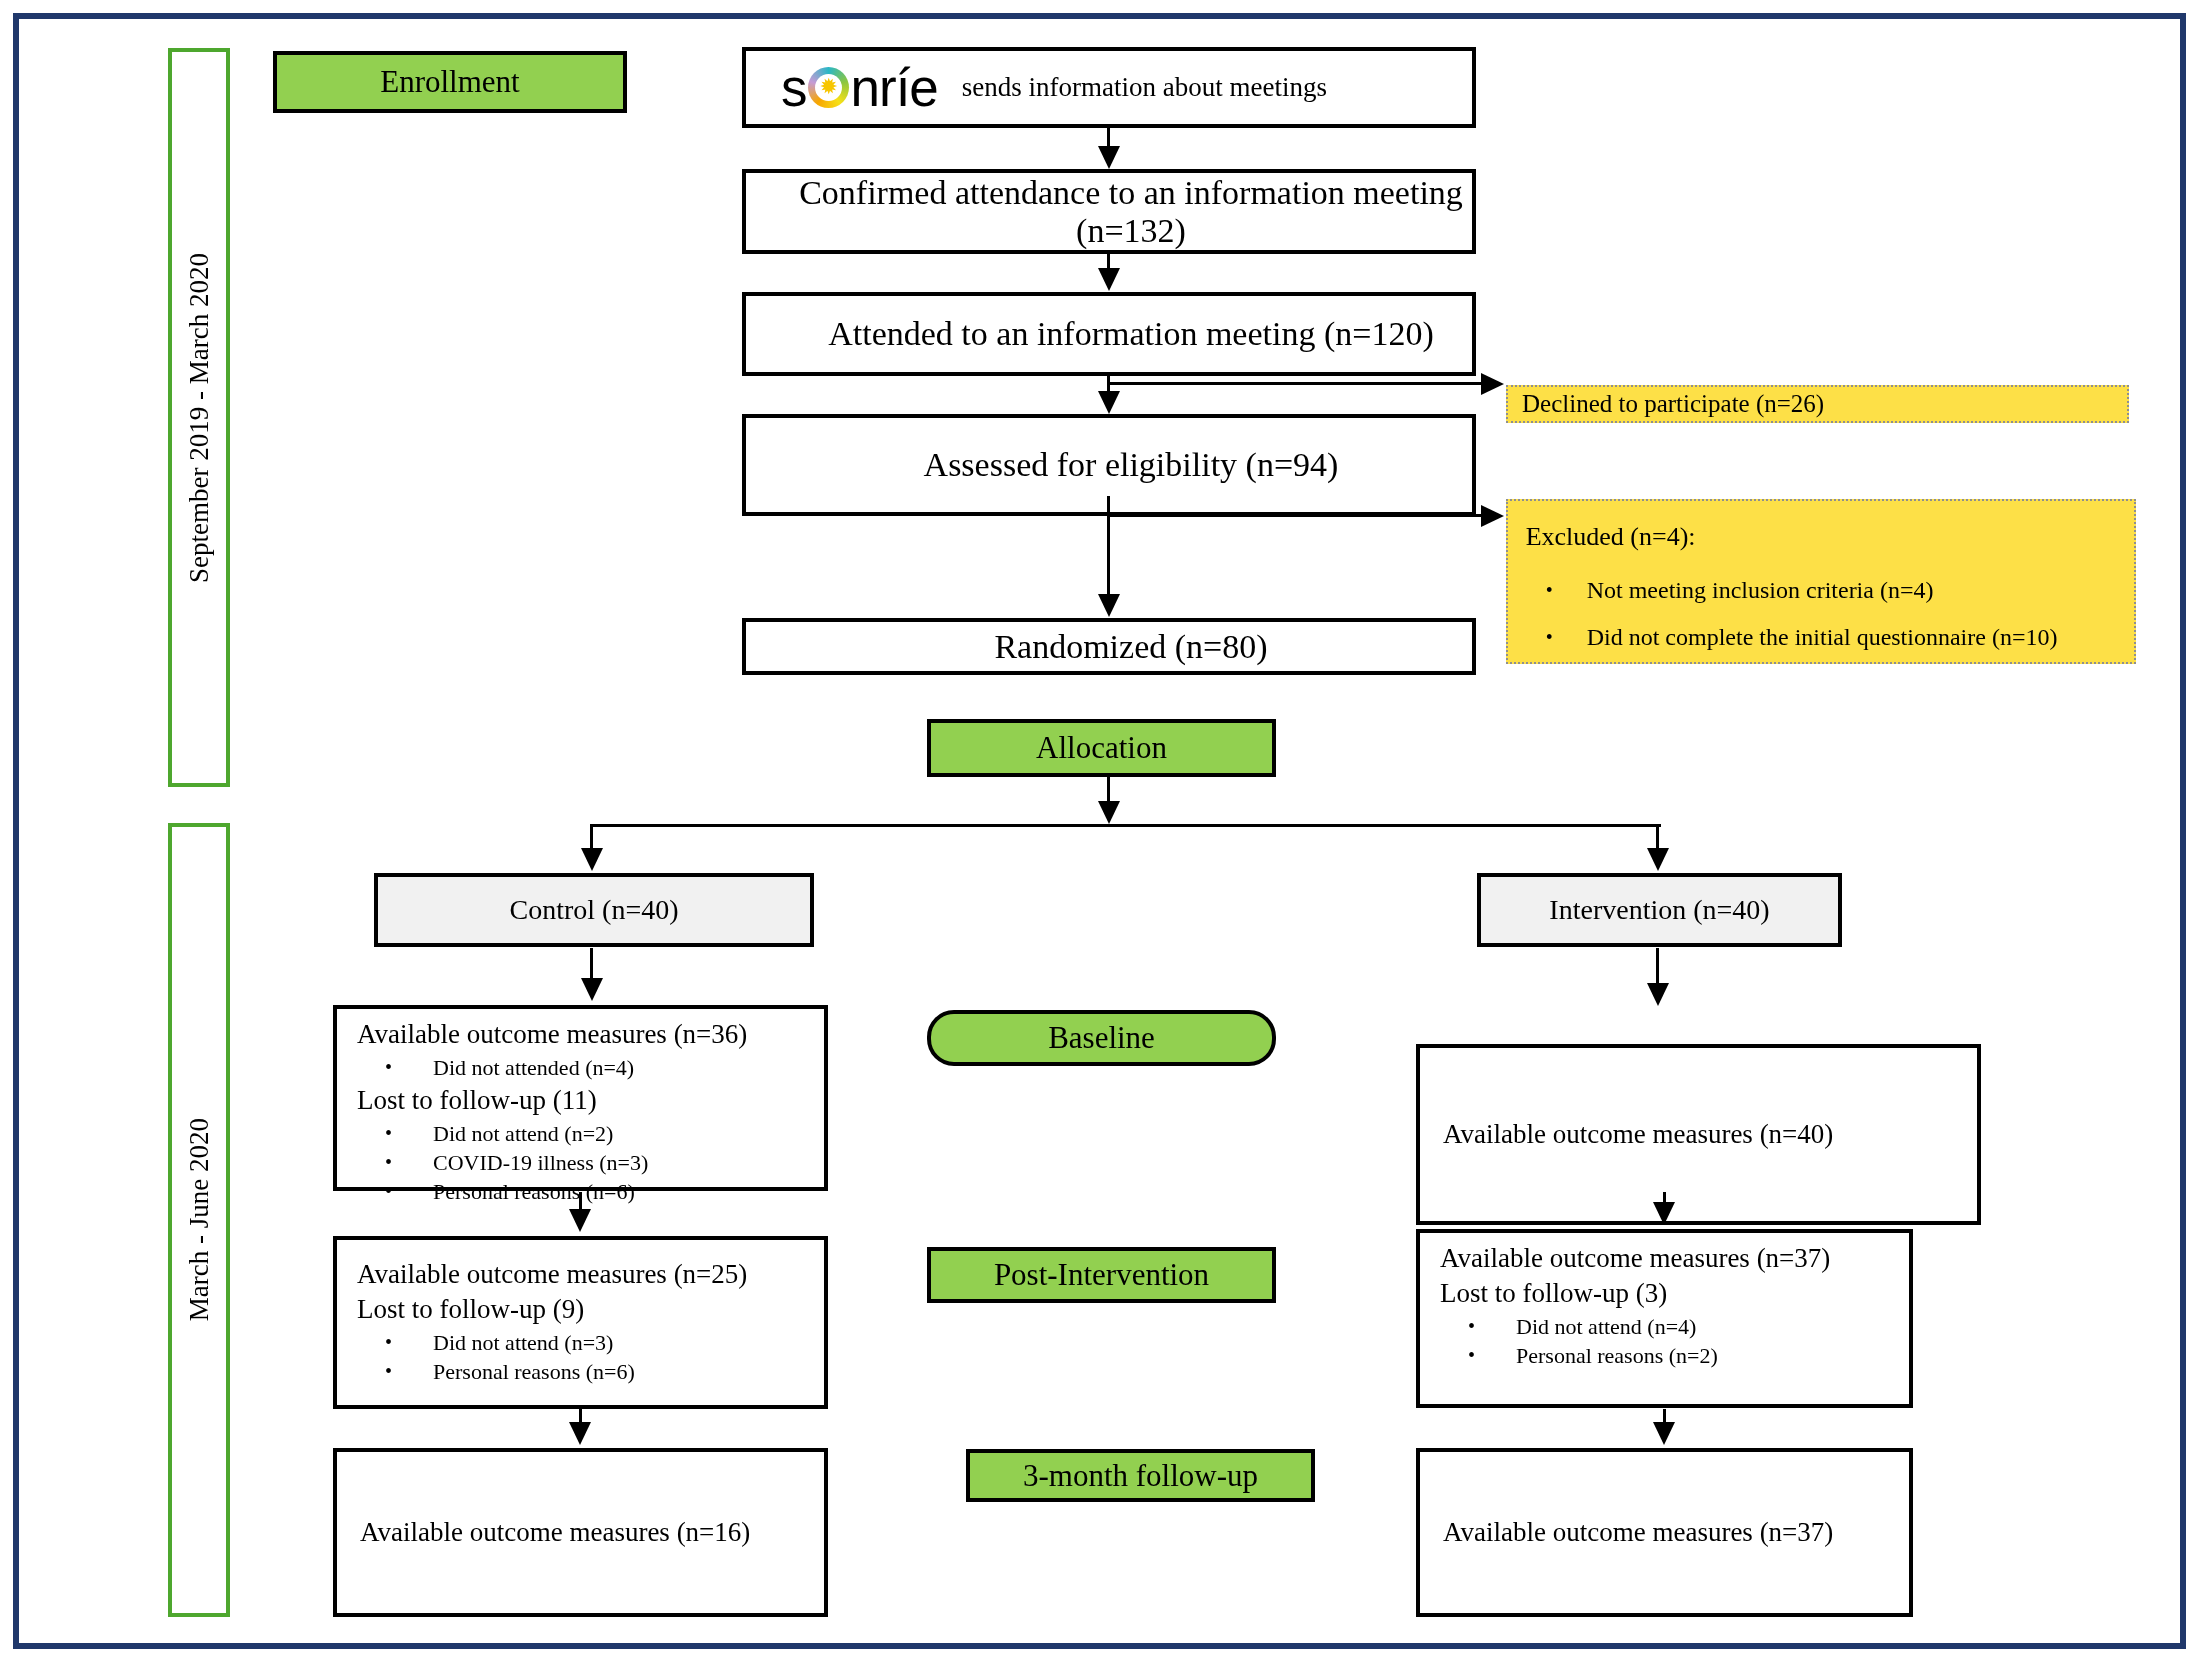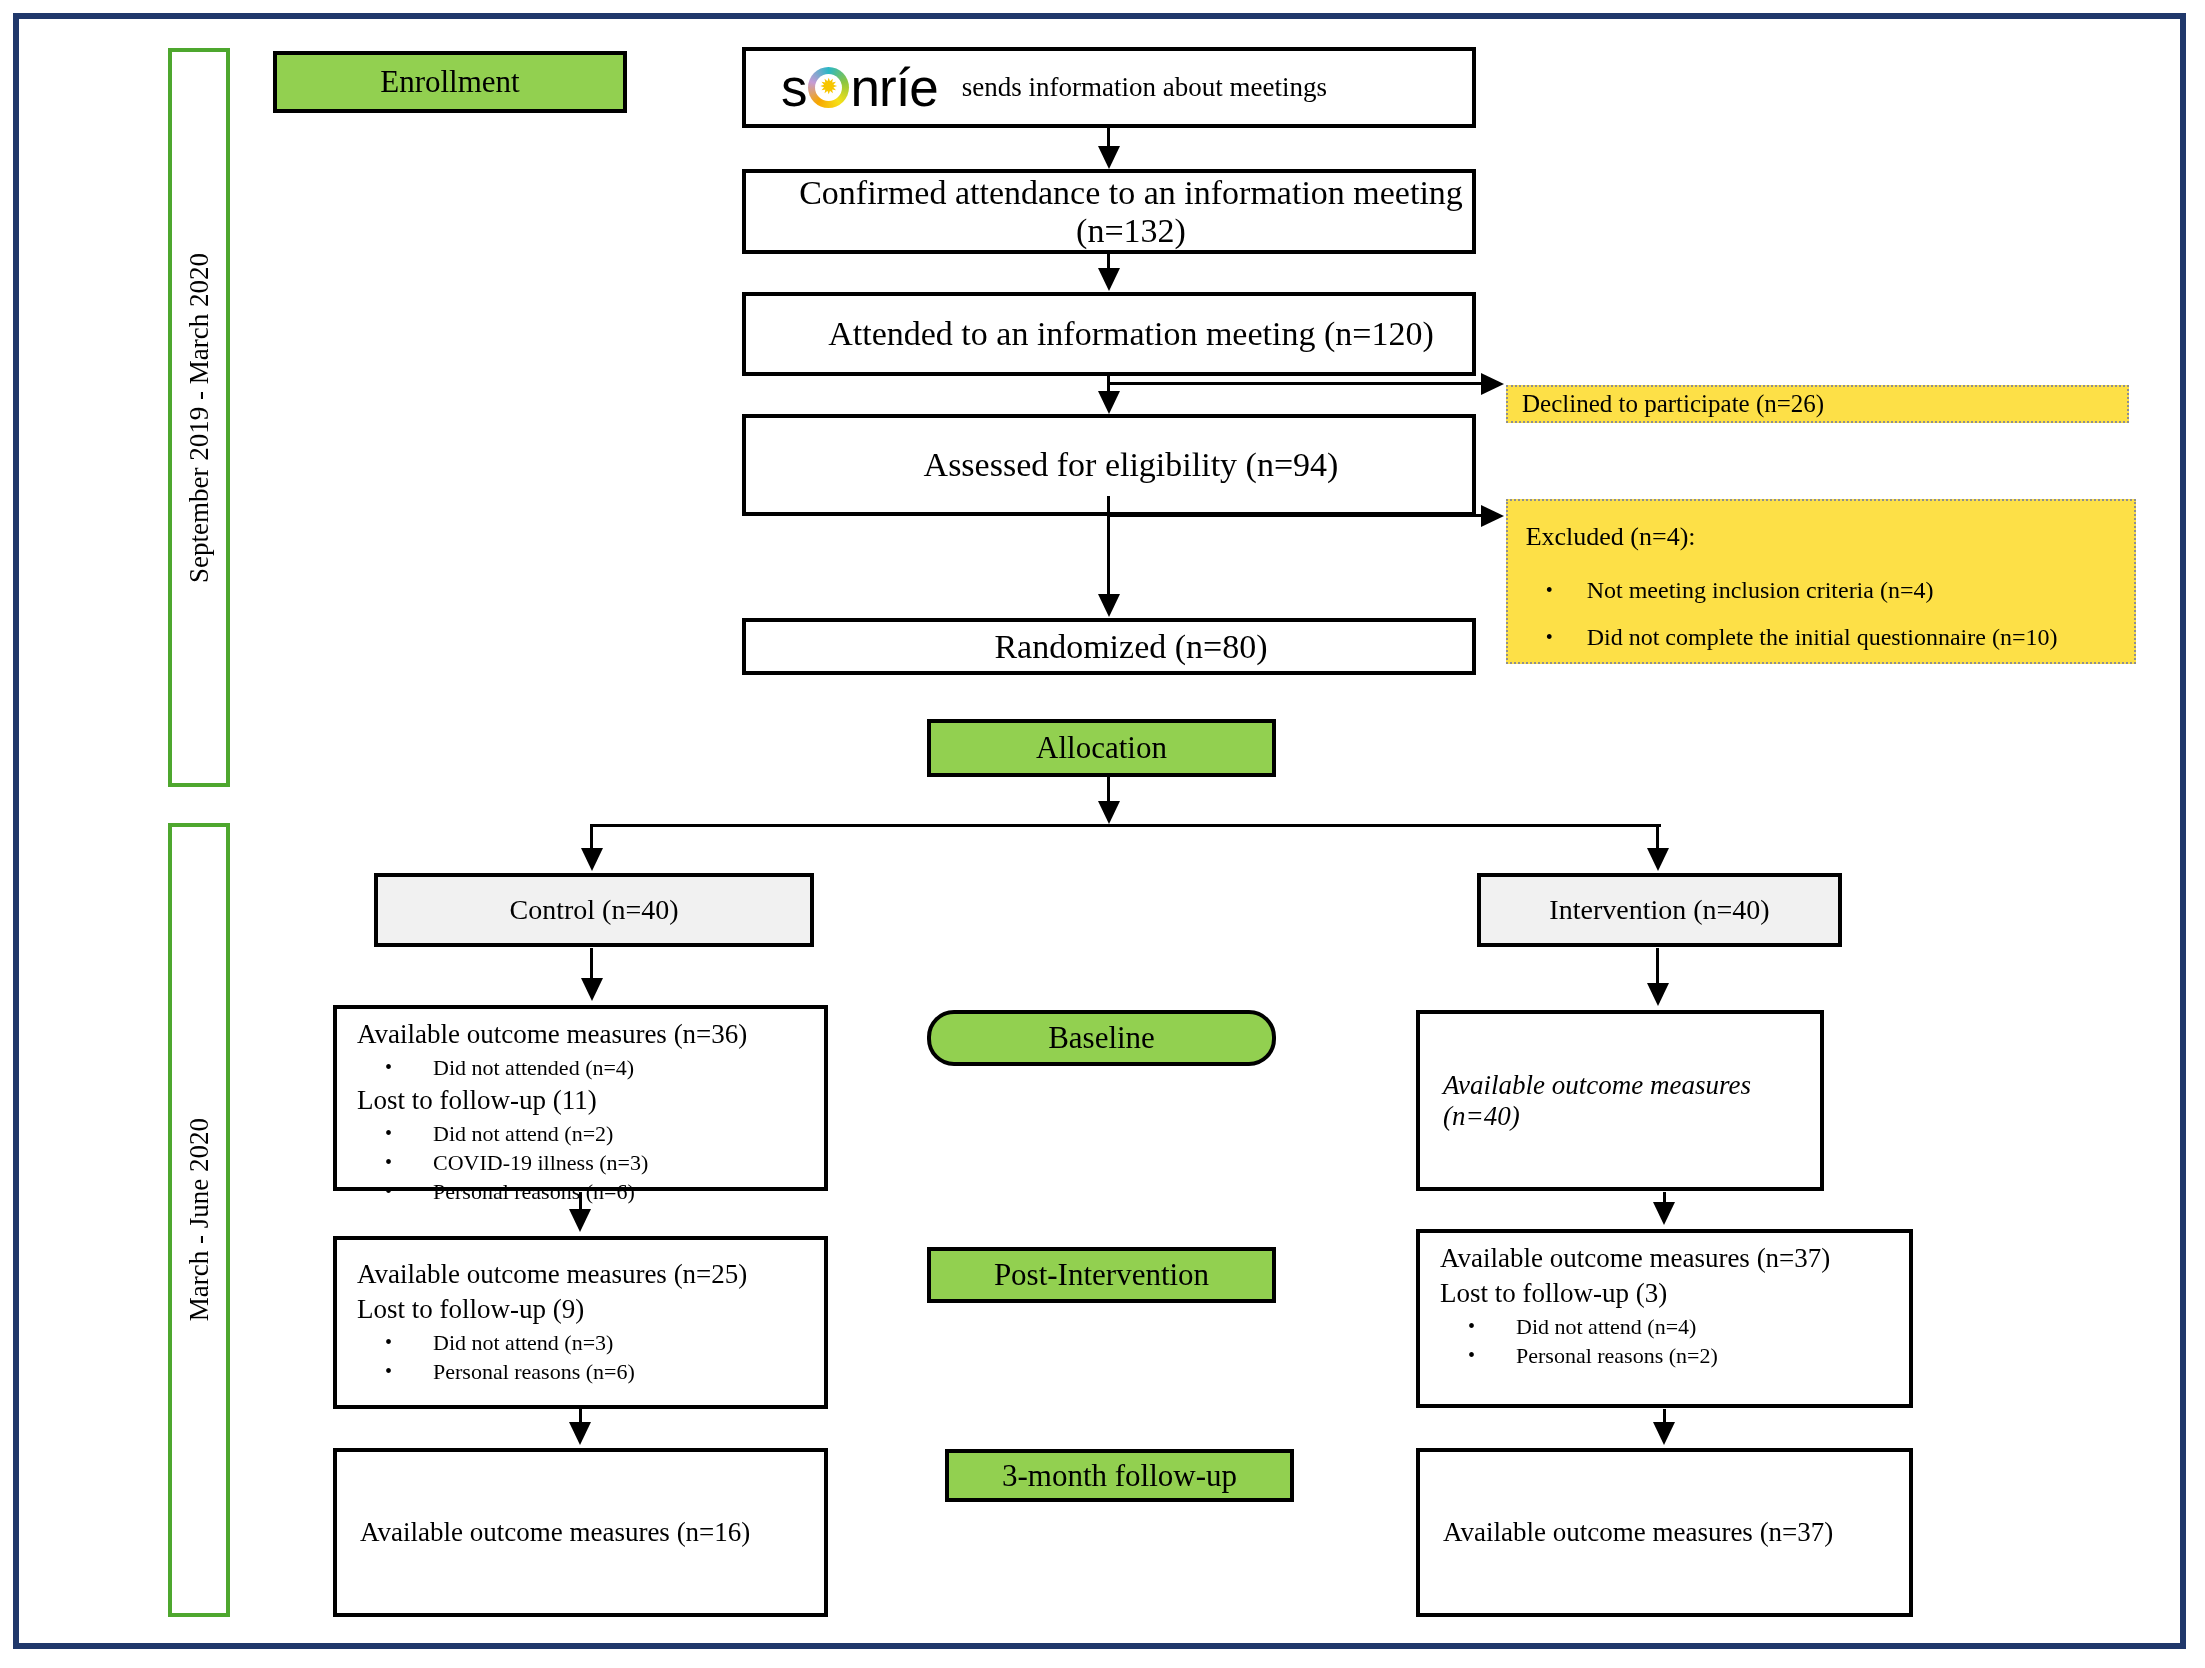--- a/index.html
+++ b/index.html
@@ -70,21 +70,21 @@
   </div>
   <div class="box phase center" style="left:927px;top:719px;width:349px;height:58px;">
     <span>Allocation</span>
   </div>
   <div class="box phase center" style="left:927px;top:1010px;width:349px;height:56px;border-radius:27px;">
     <span>Baseline</span>
   </div>
   <div class="box phase center" style="left:927px;top:1247px;width:349px;height:56px;">
     <span>Post-Intervention</span>
   </div>
-  <div class="box phase center" style="left:945px;top:1449px;width:349px;height:53px;">
+  <div class="box phase center" style="left:966px;top:1449px;width:349px;height:53px;">
     <span>3-month follow-up</span>
   </div>
 
   <div class="box" style="left:742px;top:47px;width:734px;height:81px;">
     <div class="logo-row">
       <span class="brand">
         <span>s</span>
         <span class="sun-ring">
           <span class="sun-core">
               <span class="sun-star">✹</span>
@@ -146,21 +146,21 @@
     <div class="t">Lost to follow-up (9)</div>
     <ul class="blist">
       <li>Did not attend  (n=3)</li>
       <li>Personal reasons  (n=6)</li>
     </ul>
   </div>
   <div class="box single" style="left:333px;top:1448px;width:495px;height:169px;">
     <span>Available outcome measures (n=16)</span>
   </div>
 
-  <div class="box single" style="left:1416px;top:1010px;width:408px;height:181px;font-style:italic;">
+  <div class="box single" style="left:1416px;top:1044px;width:565px;height:181px;">
     <span>Available outcome measures (n=40)</span>
   </div>
   <div class="box outcome" style="left:1416px;top:1229px;width:497px;height:179px;">
     <div class="t">Available outcome measures (n=37)</div>
     <div class="t">Lost to follow-up (3)</div>
     <ul class="blist">
       <li>Did not attend (n=4)</li>
       <li>Personal reasons (n=2)</li>
     </ul>
   </div>

